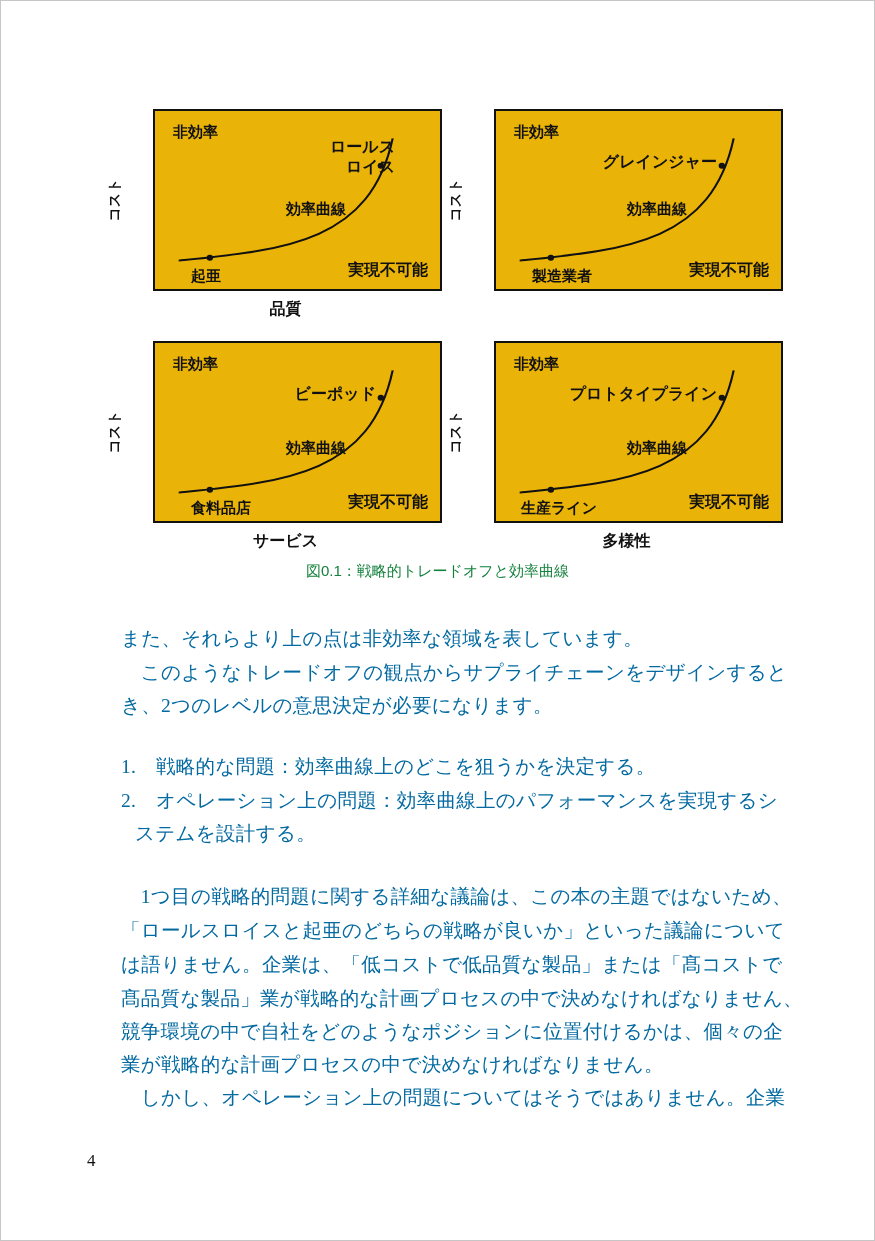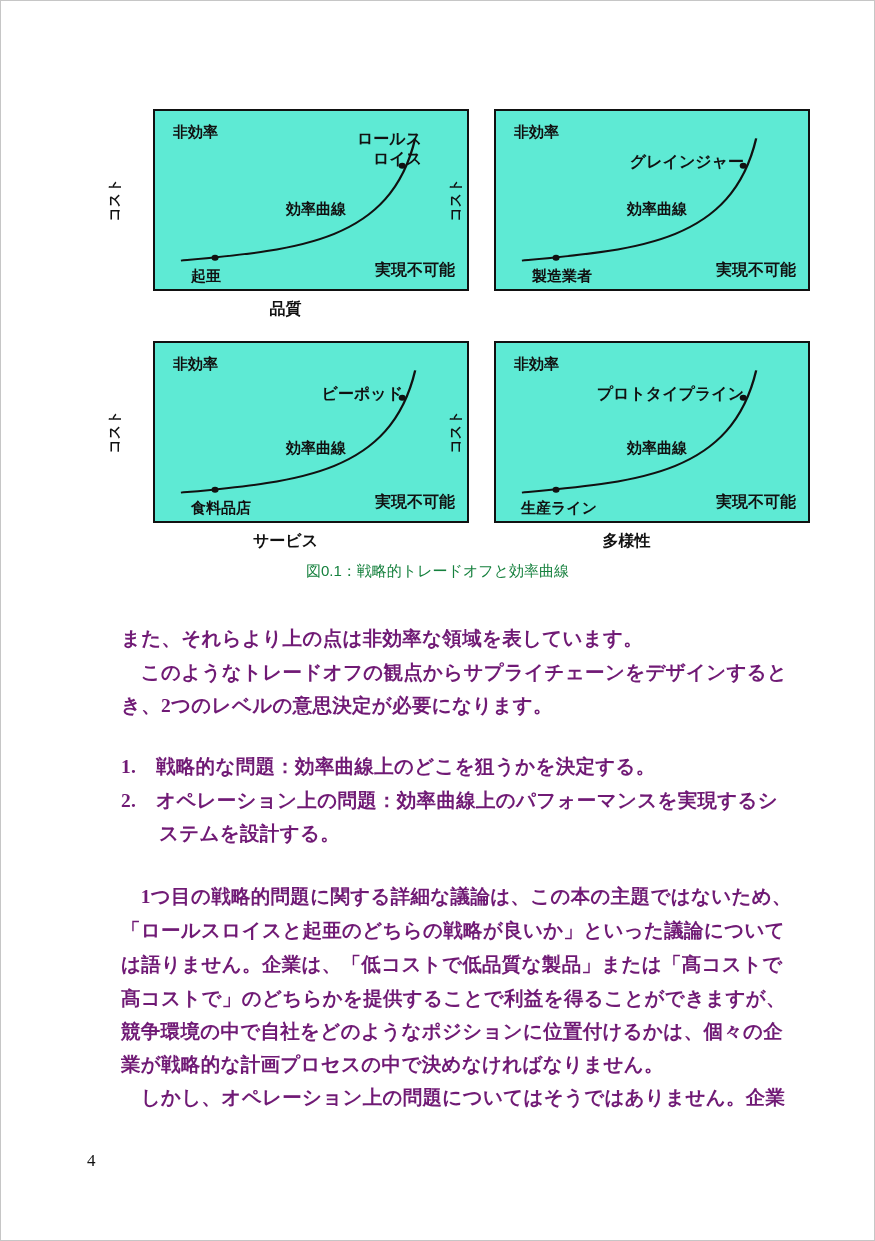--- a/index.html
+++ b/index.html
@@ -10,60 +10,60 @@
     font-family:"Liberation Serif","DejaVu Serif",serif;
     color:#111;
   }
   
   .chart { position:absolute; width:265px; height:182px; }
   .chart.c1 { left:152px; top:108px; }
   .chart.c2 { left:493px; top:108px; }
   .chart.c3 { left:152px; top:340px; }
   .chart.c4 { left:493px; top:340px; }
   .plotbox {
-    position:absolute; left:0; top:0; width:316px; height:182px;
-    border:2px solid #111; box-sizing:border-box; background:#5eead4;
+    position:absolute; left:0; top:0; width:289px; height:182px;
+    border:2px solid #111; box-sizing:border-box; background:#eab308;
   }
   .curve-svg { position:absolute; left:0; top:0; width:100%; height:100%; }
   .curve-svg path { fill:none; stroke:#111; stroke-width:2; }
   .curve-svg circle { fill:#111; }
   .lbl {
     position:absolute; font-family:"Liberation Sans","DejaVu Sans",sans-serif;
     font-weight:bold; font-size:15px; line-height:17px; white-space:nowrap; color:#111;
   }
   .lbl.inefficient { left:18px; top:12px; }
   .lbl.curvelbl    { left:103px; top:89px;margin-left:28px; }
   .c3 .lbl.curvelbl, .c4 .lbl.curvelbl { top:96px; }
   .lbl.infeasible  { right:12px; top:150px; font-size:16px; }
   .lbl.lowpt       { left:36px; top:156px; }
   .c4 .lbl.lowpt   { left:25px; }
   .lbl.highpt      { right:64px; top:41px; text-align:right; line-height:20px; font-size:16px; }
-  .c1 .lbl.highpt  { right:45px; top:18px;margin-left:12px; }
+  .c1 .lbl.highpt  { right:45px; top:26px;margin-left:12px; }
   .ylabel {
     position:absolute; left:-62px; top:83px; width:46px; height:16px;
     transform:rotate(-90deg); transform-origin:center;
     font-family:"Liberation Sans","DejaVu Sans",sans-serif;
     font-weight:bold; font-size:14px; text-align:center; white-space:nowrap;
   }
   .xlabel {
     position:absolute; left:0; right:0; top:190px; text-align:center;
     font-family:"Liberation Sans","DejaVu Sans",sans-serif;
     font-weight:bold; font-size:16px; white-space:nowrap;
   }
   .caption {
     position:absolute; left:0; right:0; top:561px; text-align:center;
     font-family:"Liberation Sans","DejaVu Sans",sans-serif;
     font-size:15px; color:#15803d; white-space:nowrap;
   }
   
   .bodyline {
     position:absolute; left:120px; font-size:19.5px; letter-spacing:0.3px;
-    line-height:22px; white-space:nowrap; color:#701a75;font-weight:bold;
+    line-height:22px; white-space:nowrap; color:#0369a1;
   }
-  .bodyline.cont { left:158px;text-align:right; }
+  .bodyline.cont { left:134px;text-align:right; }
   .pagenum { position:absolute; left:86px; top:1150px; font-size:17px; color:#111; }
 </style>
 </head>
 <body>
 
 <div class="page">
 
   <div class="chart c1">
     <div class="ylabel">コスト</div>
     <div class="plotbox">
@@ -147,19 +147,19 @@
 
   <div class="bodyline" style="top:627px;">また、それらより上の点は非効率な領域を表しています。</div>
   <div class="bodyline" style="top:661px;">　このようなトレードオフの観点からサプライチェーンをデザインすると</div>
   <div class="bodyline" style="top:694px;">き、2つのレベルの意思決定が必要になります。</div>
   <div class="bodyline" style="top:755px;">1.　戦略的な問題：効率曲線上のどこを狙うかを決定する。</div>
   <div class="bodyline" style="top:789px;">2.　オペレーション上の問題：効率曲線上のパフォーマンスを実現するシ</div>
   <div class="bodyline cont" style="top:822px;">ステムを設計する。</div>
   <div class="bodyline" style="top:885px;">　1つ目の戦略的問題に関する詳細な議論は、この本の主題ではないため、</div>
   <div class="bodyline" style="top:953px;">は語りません。企業は、「低コストで低品質な製品」または「髙コストで</div>
   <div class="bodyline" style="top:919px;">「ロールスロイスと起亜のどちらの戦略が良いか」といった議論について</div>
-  <div class="bodyline" style="top:987px;">髙コストで」のどちらかを提供することで利益を得ることができますが、</div>
+  <div class="bodyline" style="top:987px;">髙品質な製品」業が戦略的な計画プロセスの中で決めなければなりません、</div>
   <div class="bodyline" style="top:1020px;">競争環境の中で自社をどのようなポジションに位置付けるかは、個々の企</div>
   <div class="bodyline" style="top:1086px;">　しかし、オペレーション上の問題についてはそうではありません。企業</div>
   <div class="bodyline" style="top:1053px;">業が戦略的な計画プロセスの中で決めなければなりません。</div>
 
   <div class="pagenum">4</div>
 </div>
 
 </body></html>

